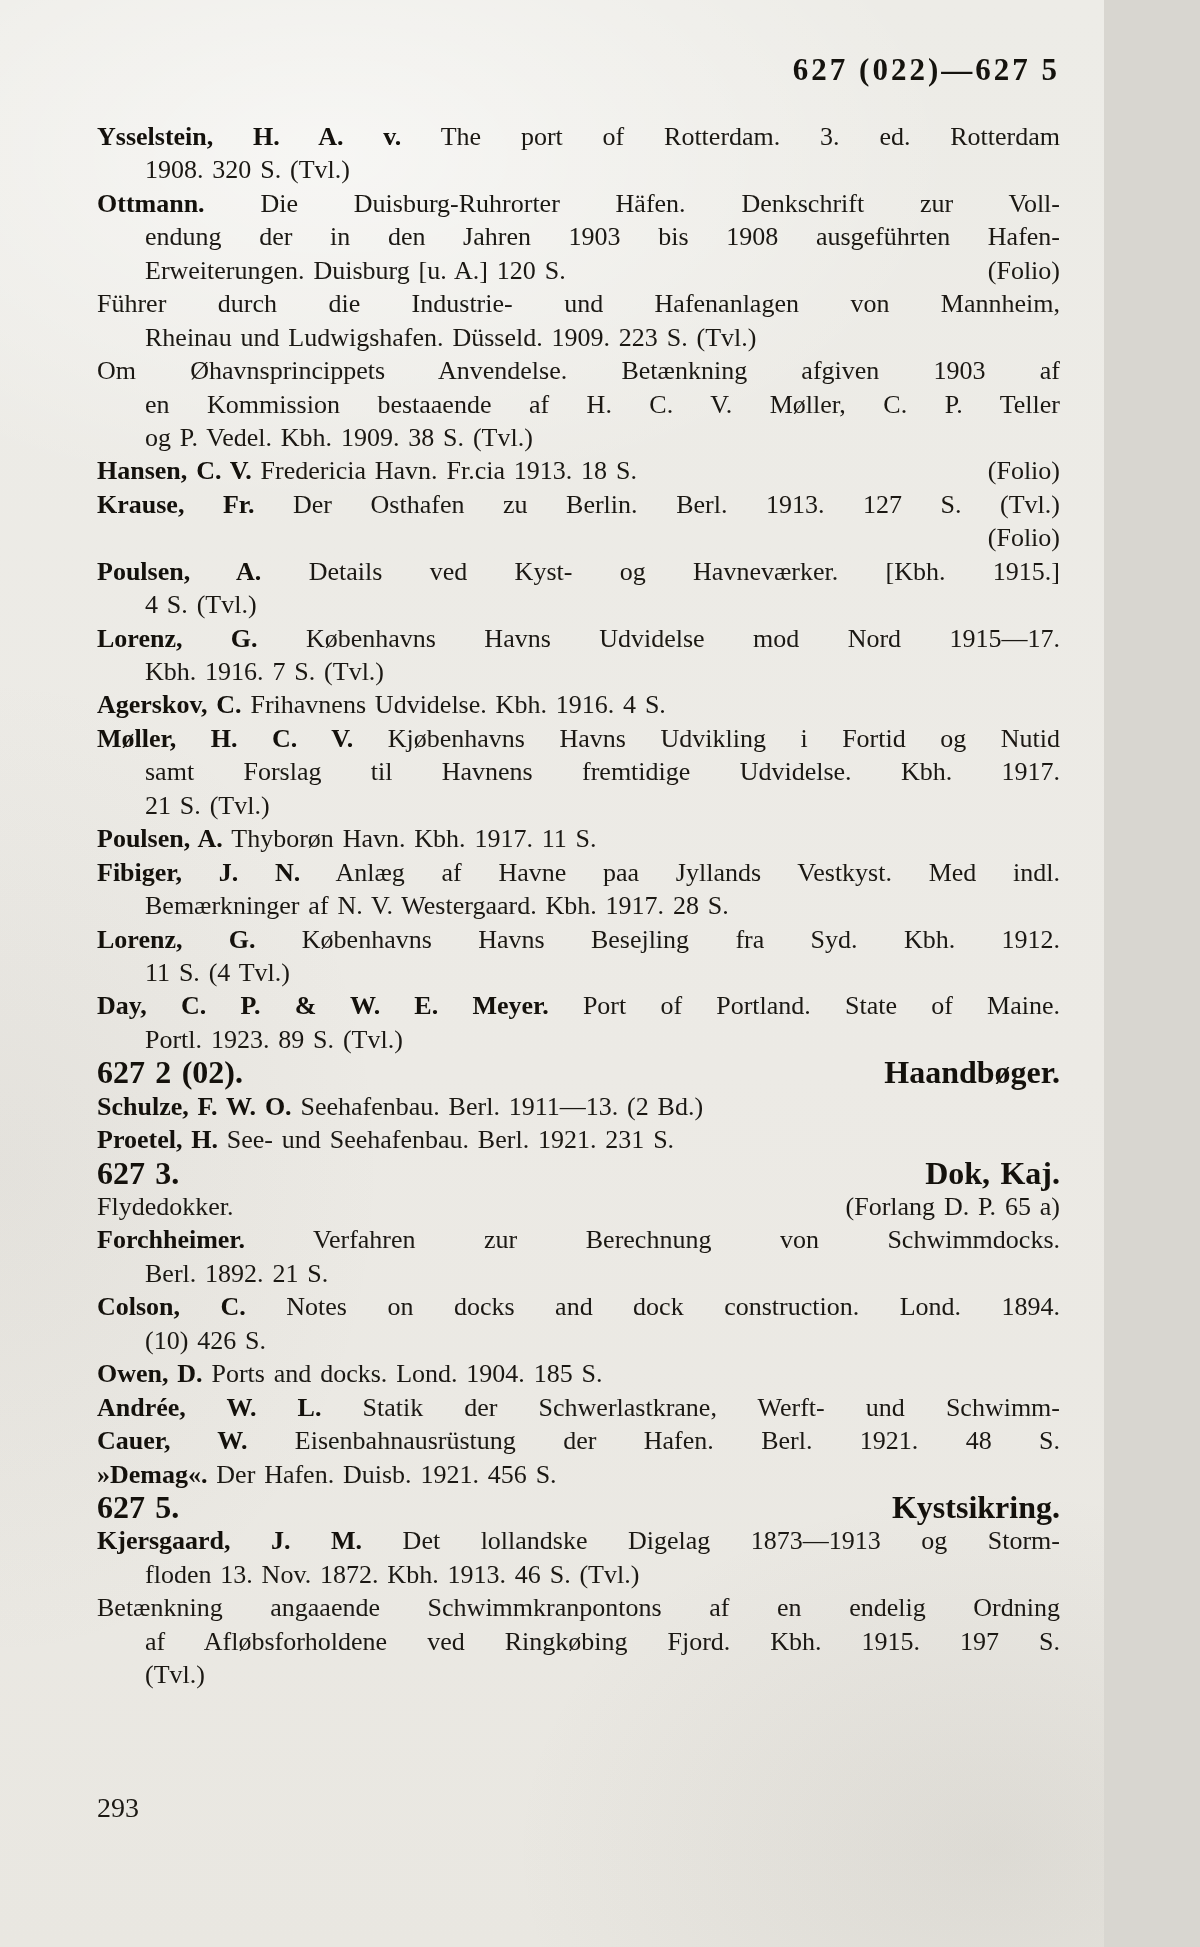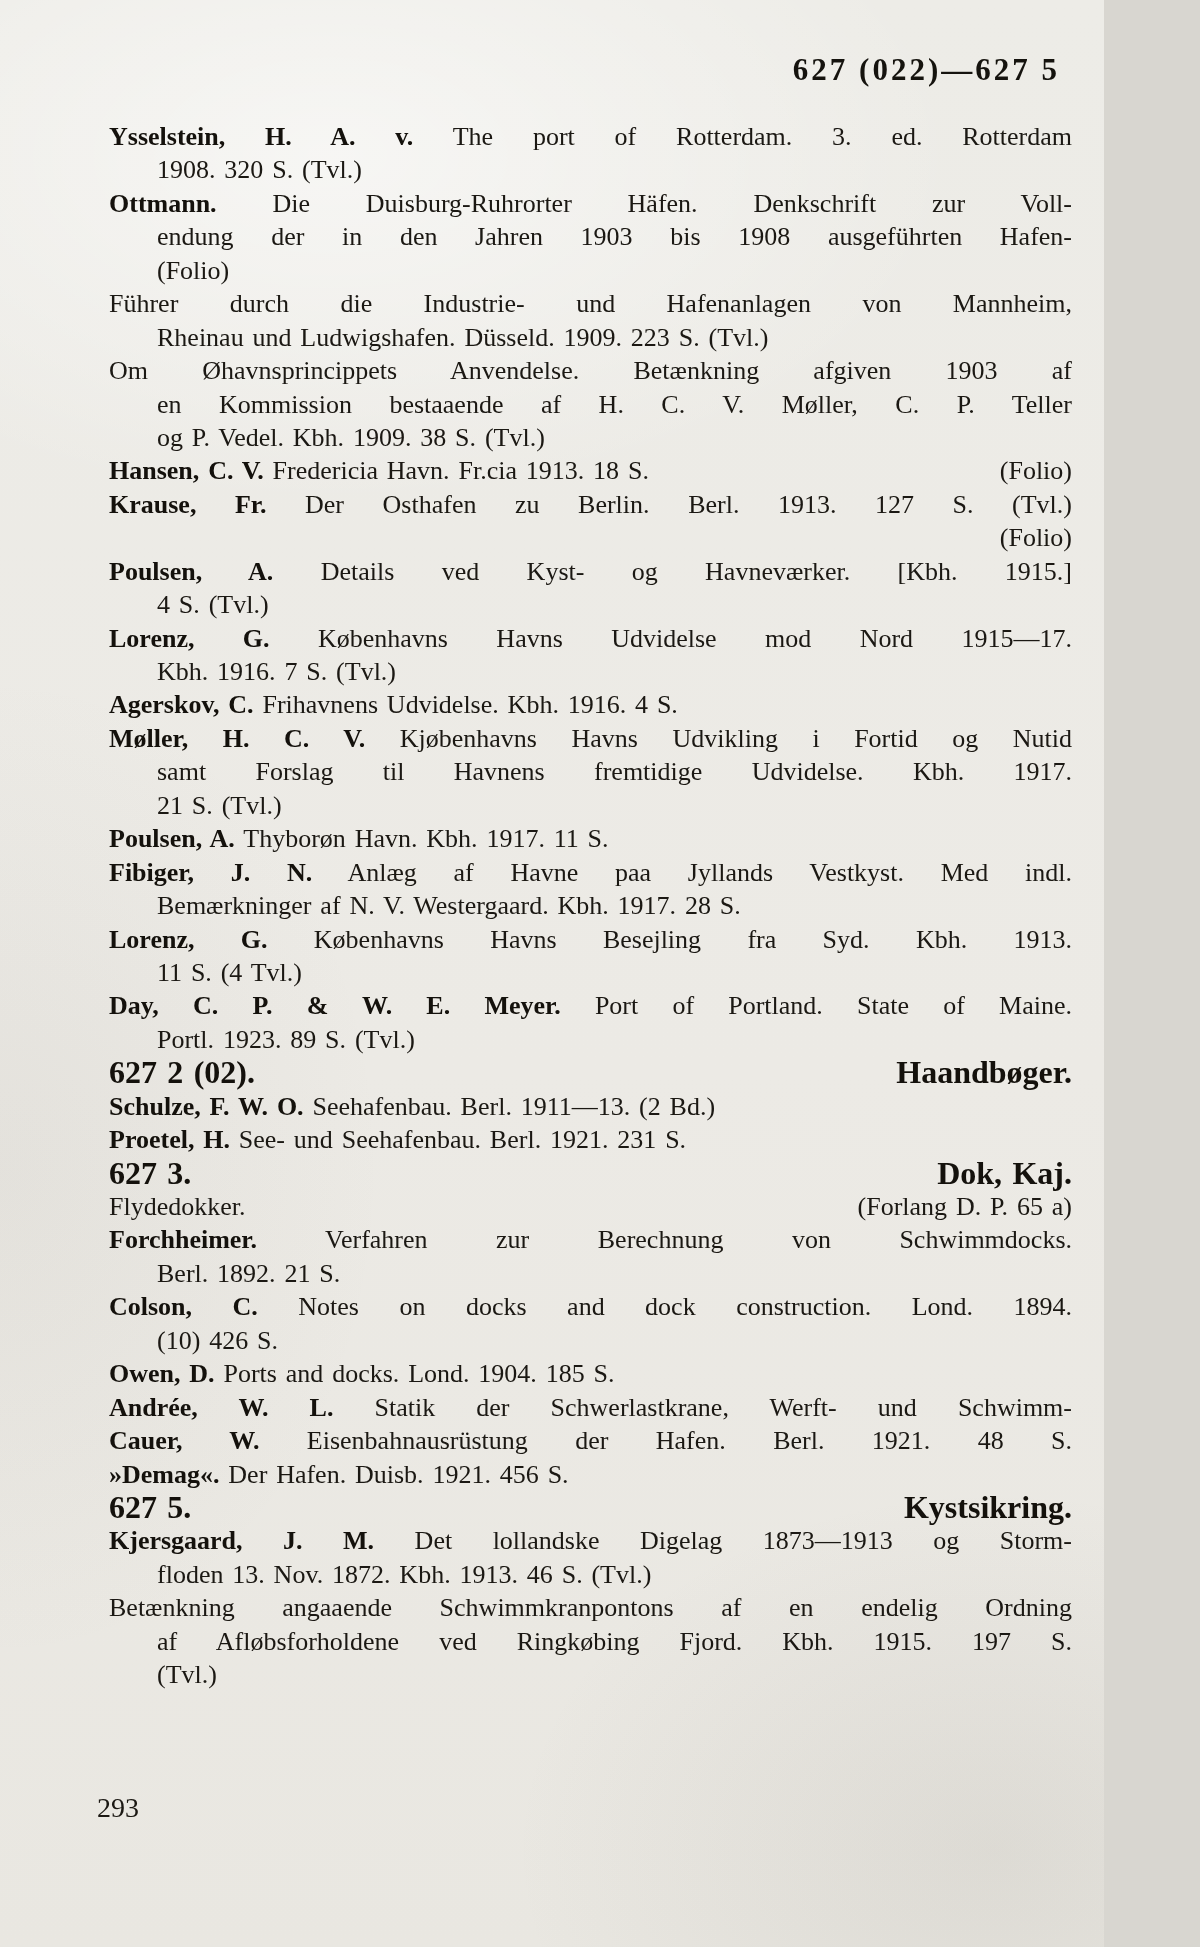--- a/index.html
+++ b/index.html
@@ -31,21 +31,20 @@
     letter-spacing: 3px;
     color: #15130e;
   }
   .textblock {
     position: absolute;
     top: 120px;
     left: 97px;
     width: 963px;
     font-size: 26px;
     word-spacing: 0.09em;
-    margin-left: 12px;
   }
   .line {
     height: 33.45px;
     line-height: 33.45px;
   }
   .line.ind { padding-left: 48px; }
   .line.just {
     text-align: justify;
     text-align-last: justify;
   }
@@ -75,20 +74,21 @@
 
 <div class="page">
   <div class="running-head">627 (022)—627 5</div>
 
   <div class="textblock" id="lines">
       <div class="line just"><span class="line-left"><span class="author">Ysselstein, H. A. v.</span> <span class="txt">The port of Rotterdam. 3. ed. Rotterdam</span></span></div>
       <div class="line ind"><span class="line-left"><span class="txt">1908. 320 S. (Tvl.)</span></span></div>
       <div class="line just"><span class="line-left"><span class="author">Ottmann.</span> <span class="txt">Die Duisburg-Ruhrorter Häfen. Denkschrift zur Voll-</span></span></div>
       <div class="line ind just"><span class="line-left"><span class="txt">endung der in den Jahren 1903 bis 1908 ausgeführten Hafen-</span></span></div>
       <div class="line ind flex">
+        <span class="line-left"><span class="txt">Erweiterungen. Duisburg [u. A.] 120 S.</span></span>
         <span class="right-note">(Folio)</span>
       </div>
       <div class="line just"><span class="line-left"><span class="txt">Führer durch die Industrie- und Hafenanlagen von Mannheim,</span></span></div>
       <div class="line ind"><span class="line-left"><span class="txt">Rheinau und Ludwigshafen. Düsseld. 1909. 223 S. (Tvl.)</span></span></div>
       <div class="line just"><span class="line-left"><span class="txt">Om Øhavnsprincippets Anvendelse. Betænkning afgiven 1903 af</span></span></div>
       <div class="line ind just"><span class="line-left"><span class="txt">en Kommission bestaaende af H. C. V. Møller, C. P. Teller</span></span></div>
       <div class="line ind"><span class="line-left"><span class="txt">og P. Vedel. Kbh. 1909. 38 S. (Tvl.)</span></span></div>
       <div class="line flex">
         <span class="line-left"><span class="author">Hansen, C. V.</span> <span class="txt">Fredericia Havn. Fr.cia 1913. 18 S.</span></span>
         <span class="right-note">(Folio)</span>
@@ -102,21 +102,21 @@
       <div class="line ind"><span class="line-left"><span class="txt">4 S. (Tvl.)</span></span></div>
       <div class="line just"><span class="line-left"><span class="author">Lorenz, G.</span> <span class="txt">Københavns Havns Udvidelse mod Nord 1915—17.</span></span></div>
       <div class="line ind"><span class="line-left"><span class="txt">Kbh. 1916. 7 S. (Tvl.)</span></span></div>
       <div class="line"><span class="line-left"><span class="author">Agerskov, C.</span> <span class="txt">Frihavnens Udvidelse. Kbh. 1916. 4 S.</span></span></div>
       <div class="line just"><span class="line-left"><span class="author">Møller, H. C. V.</span> <span class="txt">Kjøbenhavns Havns Udvikling i Fortid og Nutid</span></span></div>
       <div class="line ind just"><span class="line-left"><span class="txt">samt Forslag til Havnens fremtidige Udvidelse. Kbh. 1917.</span></span></div>
       <div class="line ind"><span class="line-left"><span class="txt">21 S. (Tvl.)</span></span></div>
       <div class="line"><span class="line-left"><span class="author">Poulsen, A.</span> <span class="txt">Thyborøn Havn. Kbh. 1917. 11 S.</span></span></div>
       <div class="line just"><span class="line-left"><span class="author">Fibiger, J. N.</span> <span class="txt">Anlæg af Havne paa Jyllands Vestkyst. Med indl.</span></span></div>
       <div class="line ind"><span class="line-left"><span class="txt">Bemærkninger af N. V. Westergaard. Kbh. 1917. 28 S.</span></span></div>
-      <div class="line just"><span class="line-left"><span class="author">Lorenz, G.</span> <span class="txt">Københavns Havns Besejling fra Syd. Kbh. 1913.</span></span></div>
+      <div class="line just"><span class="line-left"><span class="author">Lorenz, G.</span> <span class="txt">Københavns Havns Besejling fra Syd. Kbh. 1912.</span></span></div>
       <div class="line ind"><span class="line-left"><span class="txt">11 S. (4 Tvl.)</span></span></div>
       <div class="line just"><span class="line-left"><span class="author">Day, C. P. &amp; W. E. Meyer.</span> <span class="txt">Port of Portland. State of Maine.</span></span></div>
       <div class="line ind"><span class="line-left"><span class="txt">Portl. 1923. 89 S. (Tvl.)</span></span></div>
       <div class="line flex sec">
         <span class="line-left"><span class="author">627 2 (02).</span></span>
         <span class="right-note">Haandbøger.</span>
       </div>
       <div class="line"><span class="line-left"><span class="author">Schulze, F. W. O.</span> <span class="txt">Seehafenbau. Berl. 1911—13. (2 Bd.)</span></span></div>
       <div class="line"><span class="line-left"><span class="author">Proetel, H.</span> <span class="txt">See- und Seehafenbau. Berl. 1921. 231 S.</span></span></div>
       <div class="line flex sec">

